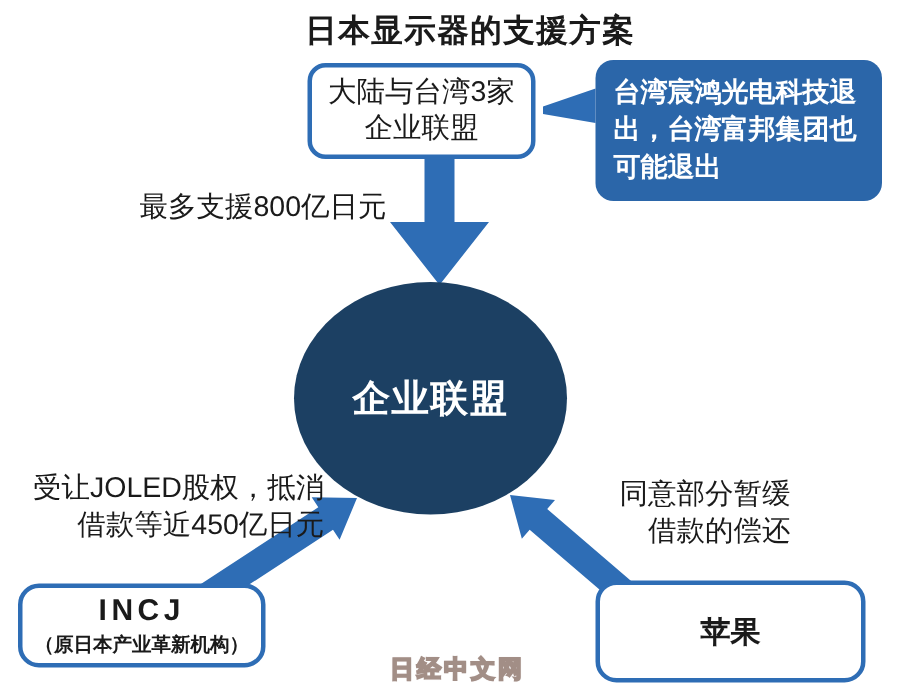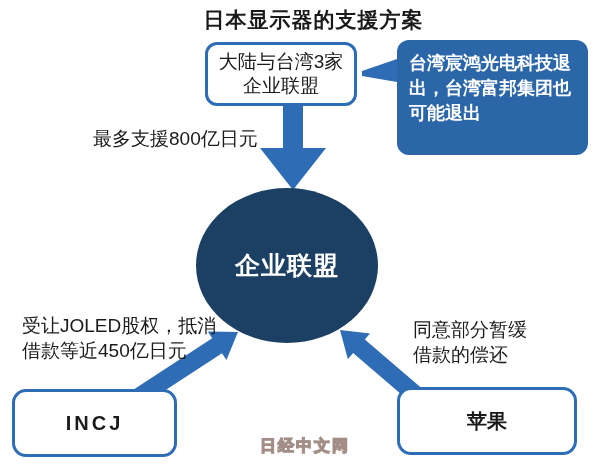--- a/index.html
+++ b/index.html
@@ -6,32 +6,32 @@
     --accent:#2e6db5;
     --note-bg:#2b66a9;
     --circle-bg:#1c4063;
     --ink:#1a1a1a;
     --wm:#9e8880;
   }
   html,body{margin:0;padding:0;background:#fff;}
   body{font-family:"Liberation Sans","DejaVu Sans",sans-serif;color:var(--ink);}
   .stage{position:relative;width:600px;height:464px;background:#fff;overflow:hidden;}
   .abs{position:absolute;}
-  .pre{white-space:pre-line;}
+  .pre{white-space:pre-line;text-align:right;}
   .title{left:0;right:0;top:6px;text-align:center;font-size:21px;font-weight:600;letter-spacing:1px;padding-left:27px;}
   .box{border:3px solid var(--accent);border-radius:12px;background:#fff;display:flex;align-items:center;justify-content:center;text-align:center;box-sizing:border-box;}
   .alliance{left:205px;top:42px;width:152px;height:64px;font-size:19px;line-height:1.25;}
-  .note{left:397px;top:40px;width:191px;height:115px;background:var(--note-bg);border-radius:12px;color:#fff;font-size:18px;font-weight:700;line-height:1.4;padding:11px 12px;box-sizing:border-box;}
+  .note{left:397px;top:40px;width:191px;height:94px;background:var(--note-bg);border-radius:12px;color:#fff;font-size:18px;font-weight:700;line-height:1.4;padding:11px 12px;box-sizing:border-box;font-family:Liberation Mono, monospace;}
   .ellipse{left:196px;top:188px;width:182px;height:155px;border-radius:50%;background:var(--circle-bg);display:flex;align-items:center;justify-content:center;}
   .ellipse .lbl{color:#fff;font-size:25px;font-weight:700;letter-spacing:1px;}
   .edge-label{font-size:19px;line-height:1.3;}
   .lbl-top{left:93px;top:127px;}
   .lbl-left{left:22px;top:314px;}
   .lbl-right{left:413px;top:318px;}
-  .incj{left:12px;top:389px;width:165px;height:68px;flex-direction:column;border-radius:14px;text-align:center;}
+  .incj{left:12px;top:389px;width:165px;height:56px;flex-direction:column;border-radius:14px;text-align:center;}
   .incj .org{font-size:20px;font-weight:700;letter-spacing:3px;}
   .incj .sub{font-size:13px;font-weight:700;margin-top:2px;}
   .apple{left:397px;top:387px;width:180px;height:68px;font-size:20px;font-weight:700;border-radius:14px;}
   .overlay{left:0;top:0;width:600px;height:464px;pointer-events:none;}
   .watermark{left:260px;top:436px;font-size:16px;font-weight:700;letter-spacing:2px;
     color:#a16207;-webkit-text-stroke:1.2px var(--wm);text-shadow:0 0 1px var(--wm);opacity:.95;}
 </style>
 </head>
 <body>
 
@@ -62,19 +62,20 @@
   </div>
 
   <div class="abs edge-label lbl-left pre">受让JOLED股权，抵消
 借款等近450亿日元</div>
 
   <div class="abs edge-label lbl-right pre">同意部分暂缓
 借款的偿还</div>
 
   <div class="abs box incj">
     <div class="org">INCJ</div>
+    <div class="sub">（原日本产业革新机构）</div>
   </div>
 
   <div class="abs box apple">苹果</div>
 
   <div class="abs watermark">日经中文网</div>
 
 </div>
 
 </body></html>

